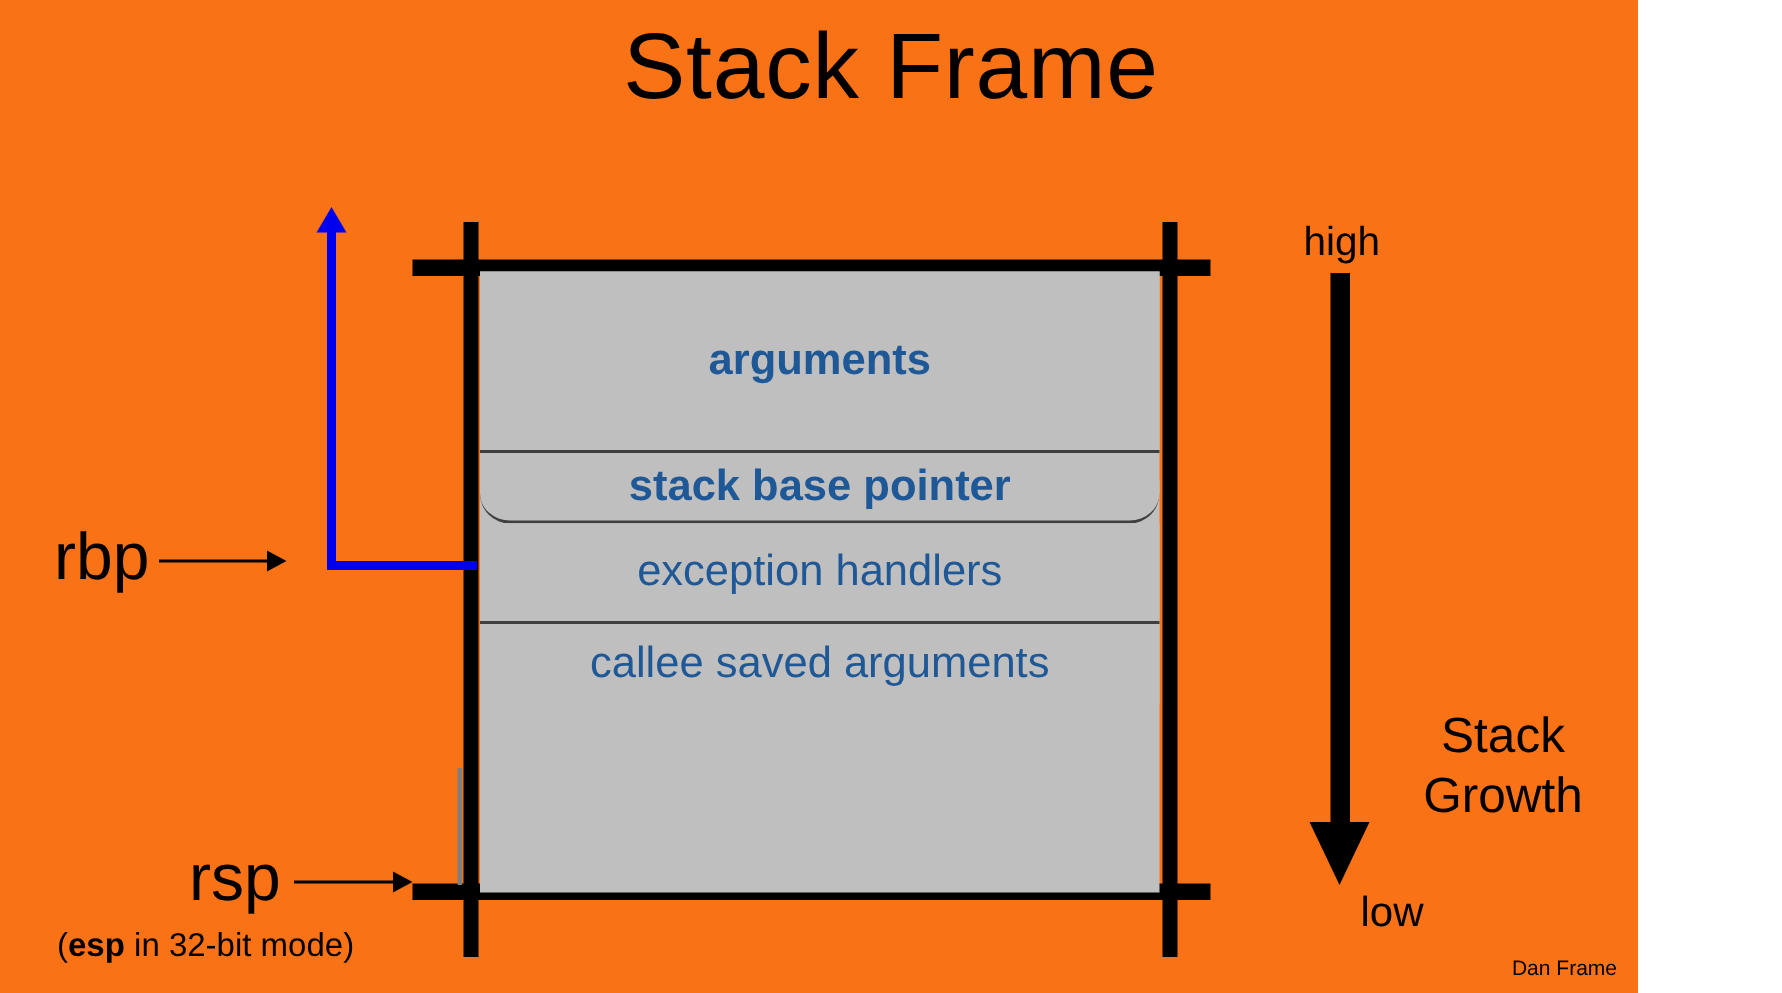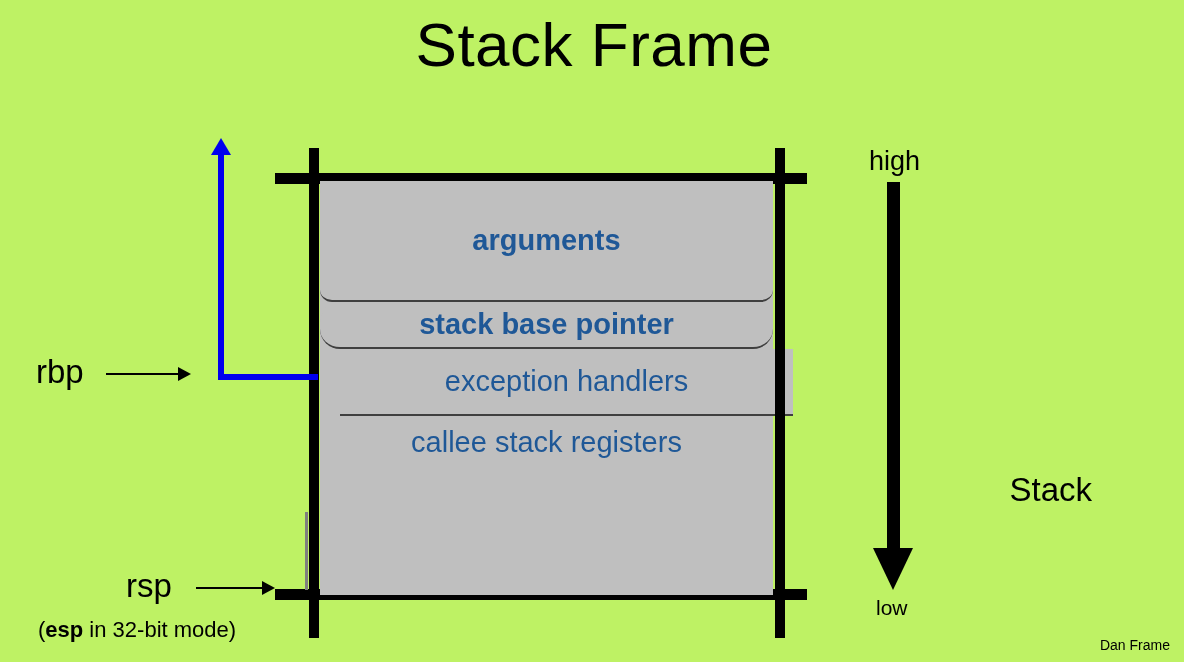--- a/index.html
+++ b/index.html
@@ -5,24 +5,25 @@
   html, body {
     margin: 0;
     padding: 0;
     background: #ffffff;
   }
   body {
     font-family: "Liberation Sans", sans-serif;
   }
   #slide {
     position: relative;
-    width: 1184px;
+    width: 1048px;
     height: 662px;
-    background: #bef264;
+    background: #f97316;
     overflow: hidden;
+    padding-left: 44px;
   }
 
   
   #slide-title {
     position: absolute;
     left: 0;
     top: 6px;
     width: 1188px;
     text-align: center;
     font-size: 62px;
@@ -54,24 +55,24 @@
     color: #1f5897;
     font-size: 29px;
     line-height: 33px;
     white-space: nowrap;
   }
   .frame-cell:last-child {
     border-bottom: none;
   }
   .frame-cell.bold { font-weight: bold; }
 
-  .h-args   { height: 121px; border-radius: 12px; }
+  .h-args   { height: 121px; }
   .h-ret    { height: 48px;  }
   .h-sbp    { height: 47px; border-radius: 20px;  }
-  .h-exc    { height: 67px; margin-left: 20px;  }
+  .h-exc    { height: 67px;  }
   .h-loc    { height: 78px;  }
   .h-callee { height: 53px;  }
 
   
   .bar-h {
     position: absolute;
     background: #000000;
     height: 11px;
   }
   #bar-top    { left: 275px; top: 173px;  width: 532px; }
@@ -120,21 +121,21 @@
     height: 0;
     border-left: 10px solid transparent;
     border-right: 10px solid transparent;
     border-bottom: 17px solid #0000ee;
   }
 
   
   .reg-label {
     position: absolute;
     color: #000000;
-    font-size: 33px;
+    font-size: 44px;
     line-height: 36px;
     white-space: nowrap;
   }
   #rbp-label { left: 36px;  top: 354px; }
   #rsp-label { left: 126px; top: 568px; }
 
   .thin-arrow-line {
     position: absolute;
     height: 2px;
     background: #000000;
@@ -185,32 +186,32 @@
   #label-high {
     position: absolute;
     left: 869px;
     top: 146px;
     font-size: 27px;
     line-height: 31px;
     color: #000000;
   }
   #label-low {
     position: absolute;
-    left: 876px;
+    left: 907px;
     top: 592px;
-    font-size: 21px;
+    font-size: 28px;
     line-height: 31px;
     color: #000000;
   }
   #label-growth {
     position: absolute;
     left: 912px;
     top: 470px;
     width: 180px;
-    text-align: right;
+    text-align: center;
     font-size: 33px;
     line-height: 40px;
     color: #000000;
   }
   #label-growth span { display: block; }
 
   
   #attribution {
     position: absolute;
     right: 14px;
@@ -228,21 +229,21 @@
   <div id="slide-title">Stack Frame</div>
 
   <div class="bar-h" id="bar-top"></div>
   <div class="bar-h" id="bar-bottom"></div>
   <div id="grey-tick"></div>
 
   <div id="frame-table">
     <div class="frame-cell bold h-args">arguments</div>
     <div class="frame-cell bold h-sbp">stack base pointer</div>
     <div class="frame-cell h-exc">exception handlers</div>
-    <div class="frame-cell h-callee">callee stack registers</div>
+    <div class="frame-cell h-callee">callee saved arguments</div>
   </div>
 
   <div class="bar-v" id="bar-left"></div>
   <div class="bar-v" id="bar-right"></div>
 
   <div id="rbp-blue-h"></div>
   <div id="rbp-blue-v"></div>
   <div id="rbp-blue-head"></div>
 
   <div class="reg-label" id="rbp-label">rbp</div>
@@ -254,17 +255,18 @@
   <div class="thin-arrow-head" id="rsp-arrow-head"></div>
 
   <div id="esp-note"><span>(</span><b>esp</b><span> in 32-bit mode)</span></div>
 
   <div id="label-high">high</div>
   <div id="growth-shaft"></div>
   <div id="growth-head"></div>
   <div id="label-low">low</div>
   <div id="label-growth">
     <span>Stack</span>
+    <span>Growth</span>
   </div>
 
   <div id="attribution">Dan Frame</div>
 
 </div>
 
 </body></html>

